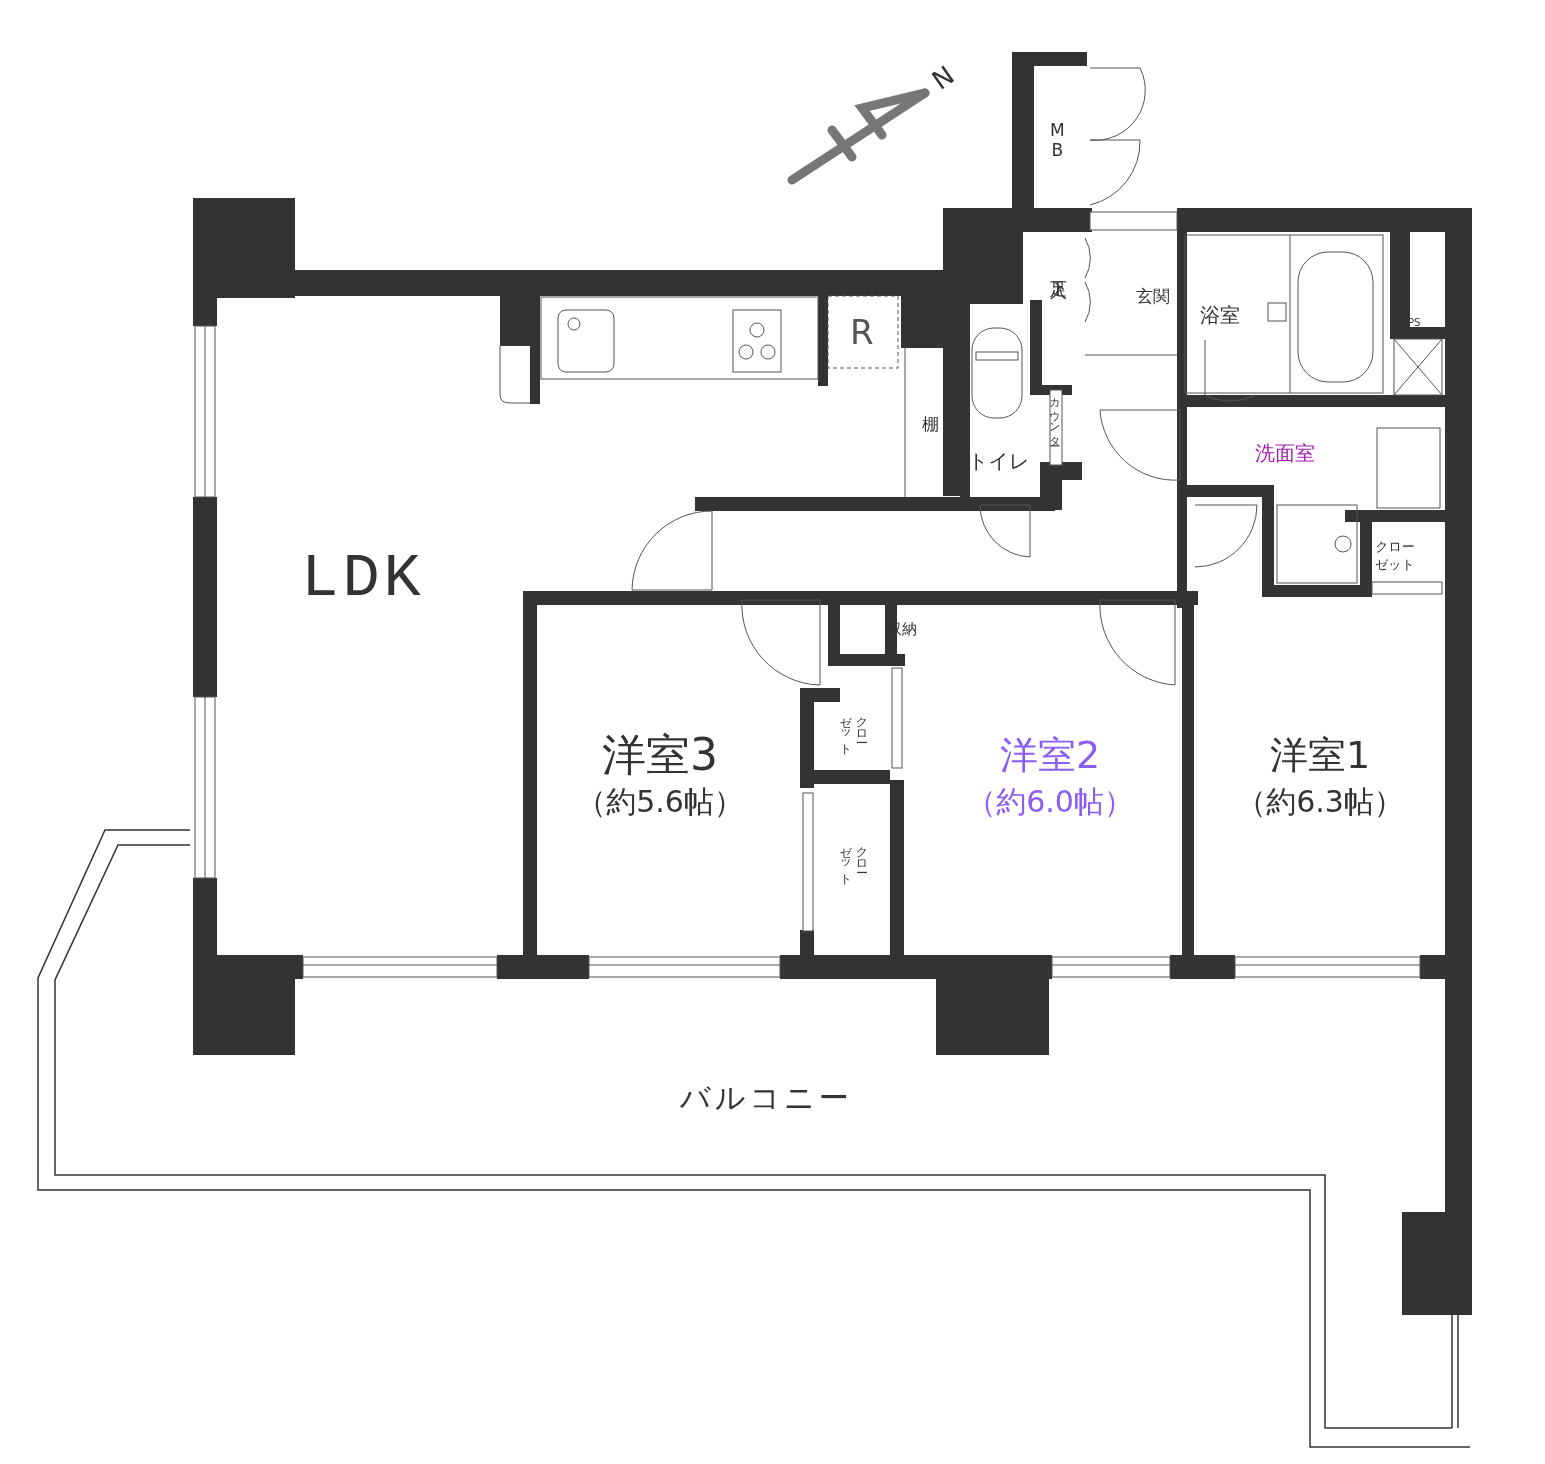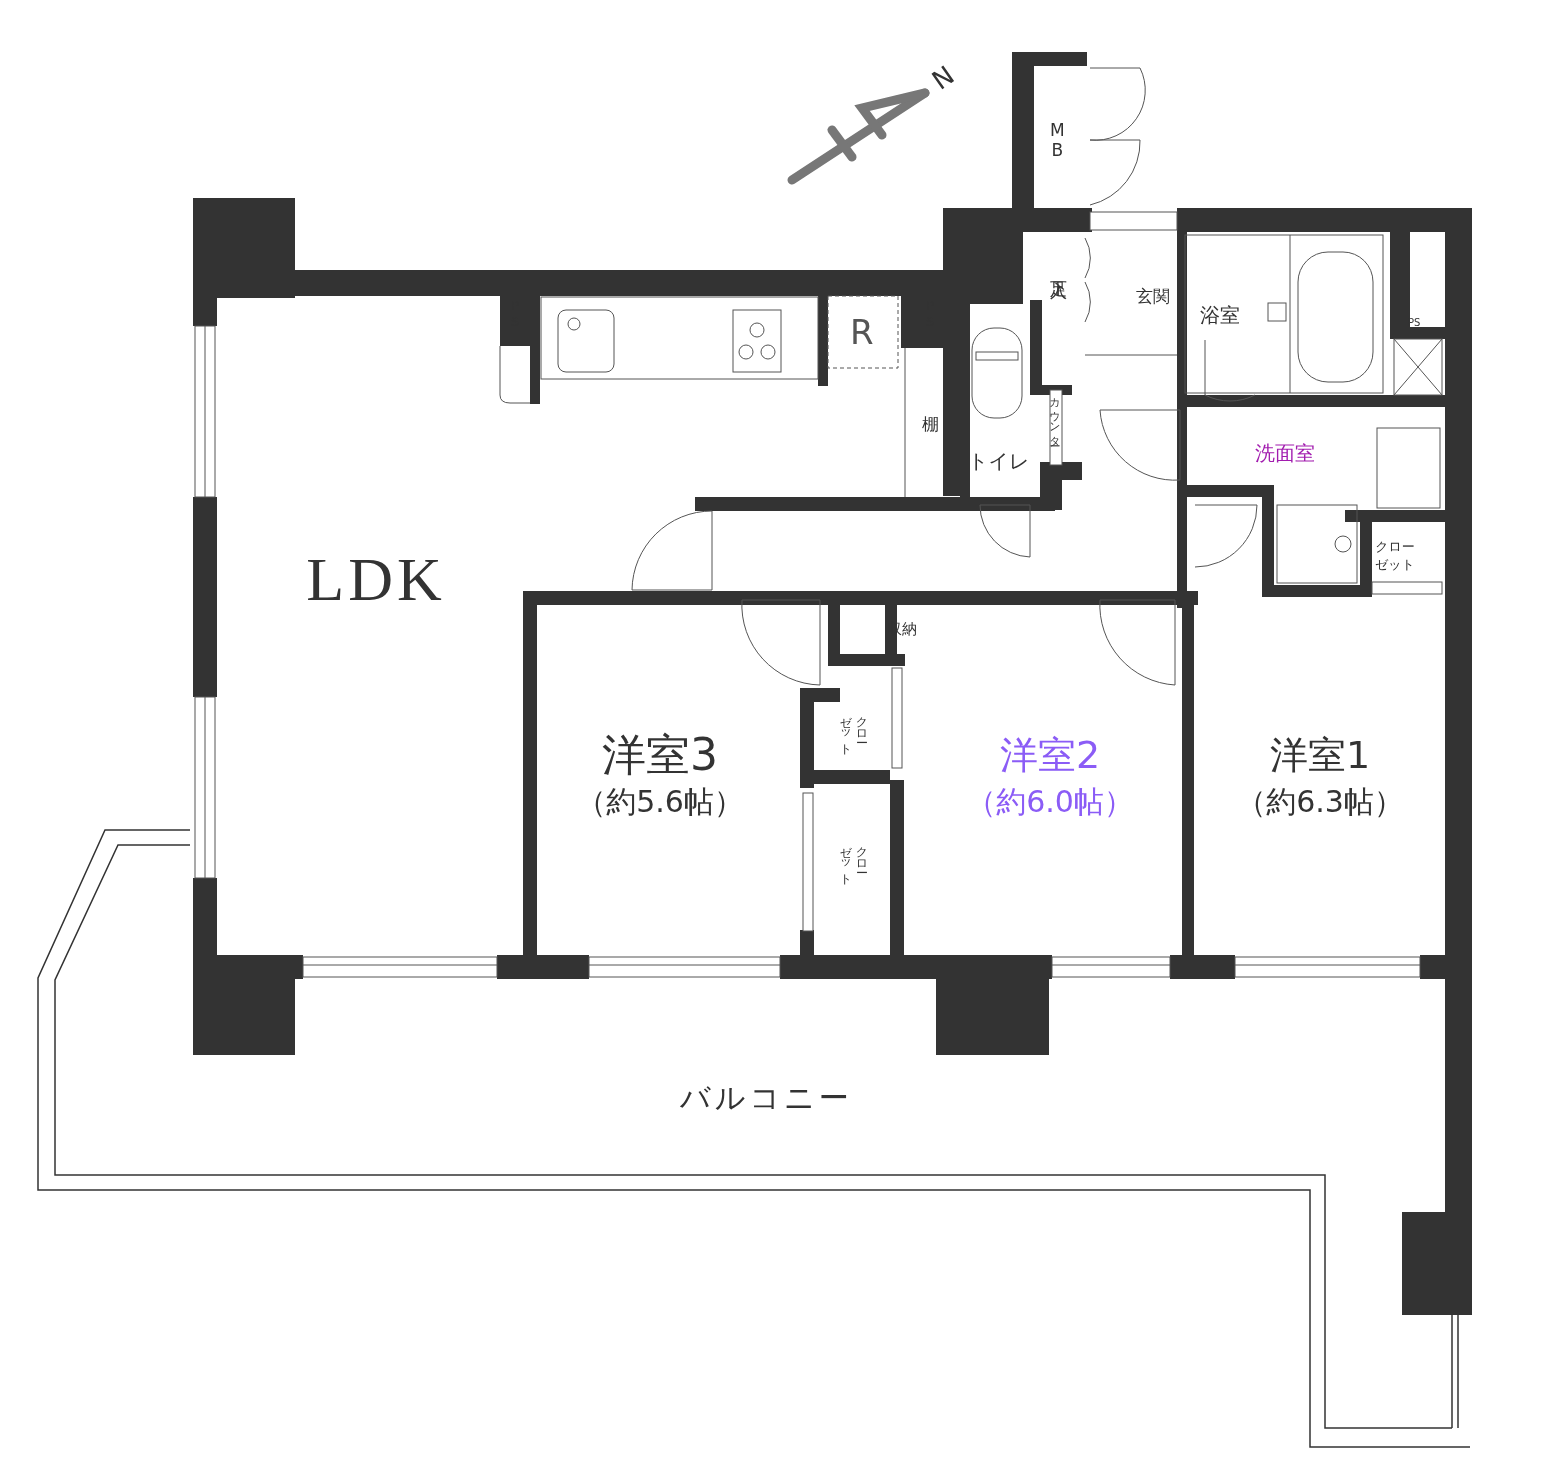--- a/index.html
+++ b/index.html
@@ -166,21 +166,21 @@
 
   <g>
     <rect class="win" x="892" y="668" width="10" height="100"></rect>
     <rect class="win" x="803" y="793" width="10" height="138"></rect>
     <rect class="win" x="1050" y="390" width="12" height="75"></rect>
     <rect class="win" x="1372" y="582" width="70" height="12"></rect>
   </g>
 </svg>
 
 <div>
-  <div style="position:absolute;left:256px;top:545px;width:240px;text-align:center;color:#333;font-family:Liberation Serif, serif;">
+  <div style="position:absolute;left:243px;top:545px;width:240px;text-align:center;color:#333;font-family:Liberation Mono, monospace;">
     <div style="font-size:62px;font-weight:300;line-height:68px;letter-spacing:4px;">LDK</div>
   </div>
 
   <div style="position:absolute;left:555px;top:730px;width:210px;text-align:center;color:#333;">
     <div style="font-size:44px;line-height:50px;text-align:center;">洋室3</div>
     <div style="font-size:30px;line-height:44px;">（約5.6帖）</div>
   </div>
 
   <div style="position:absolute;left:940px;top:730px;width:220px;text-align:center;color:#8b5cf6;">
     <div style="font-size:38px;line-height:50px;">洋室2</div>

